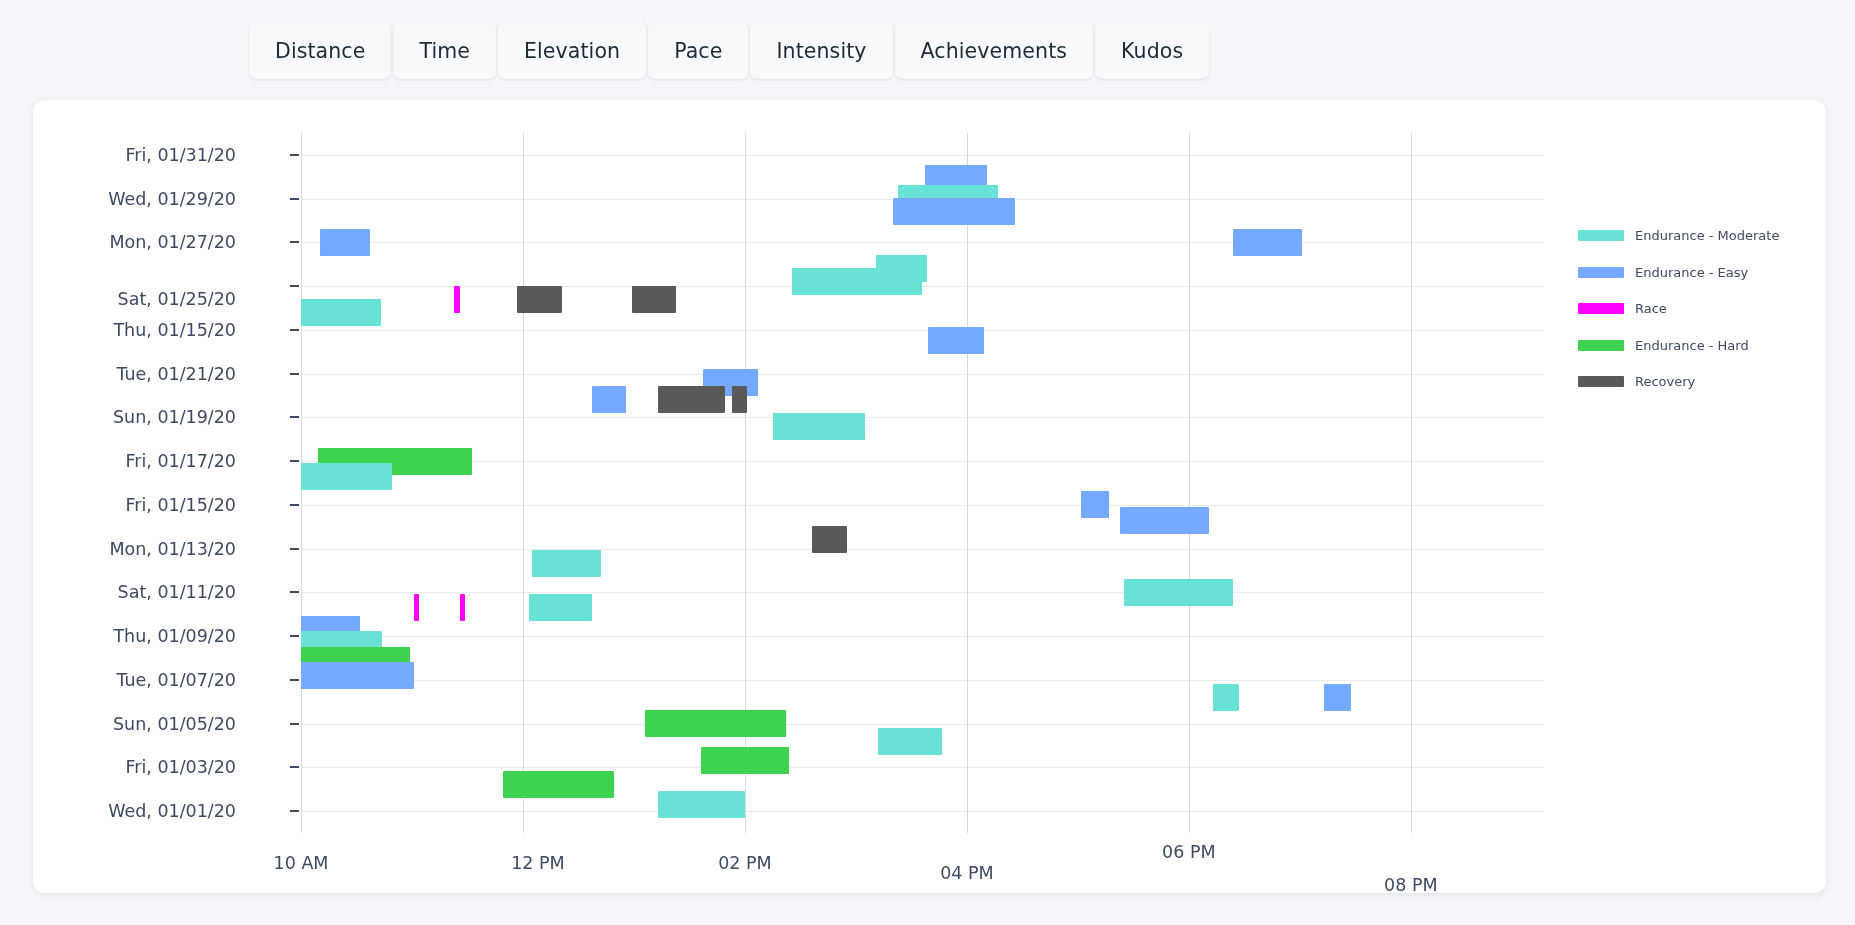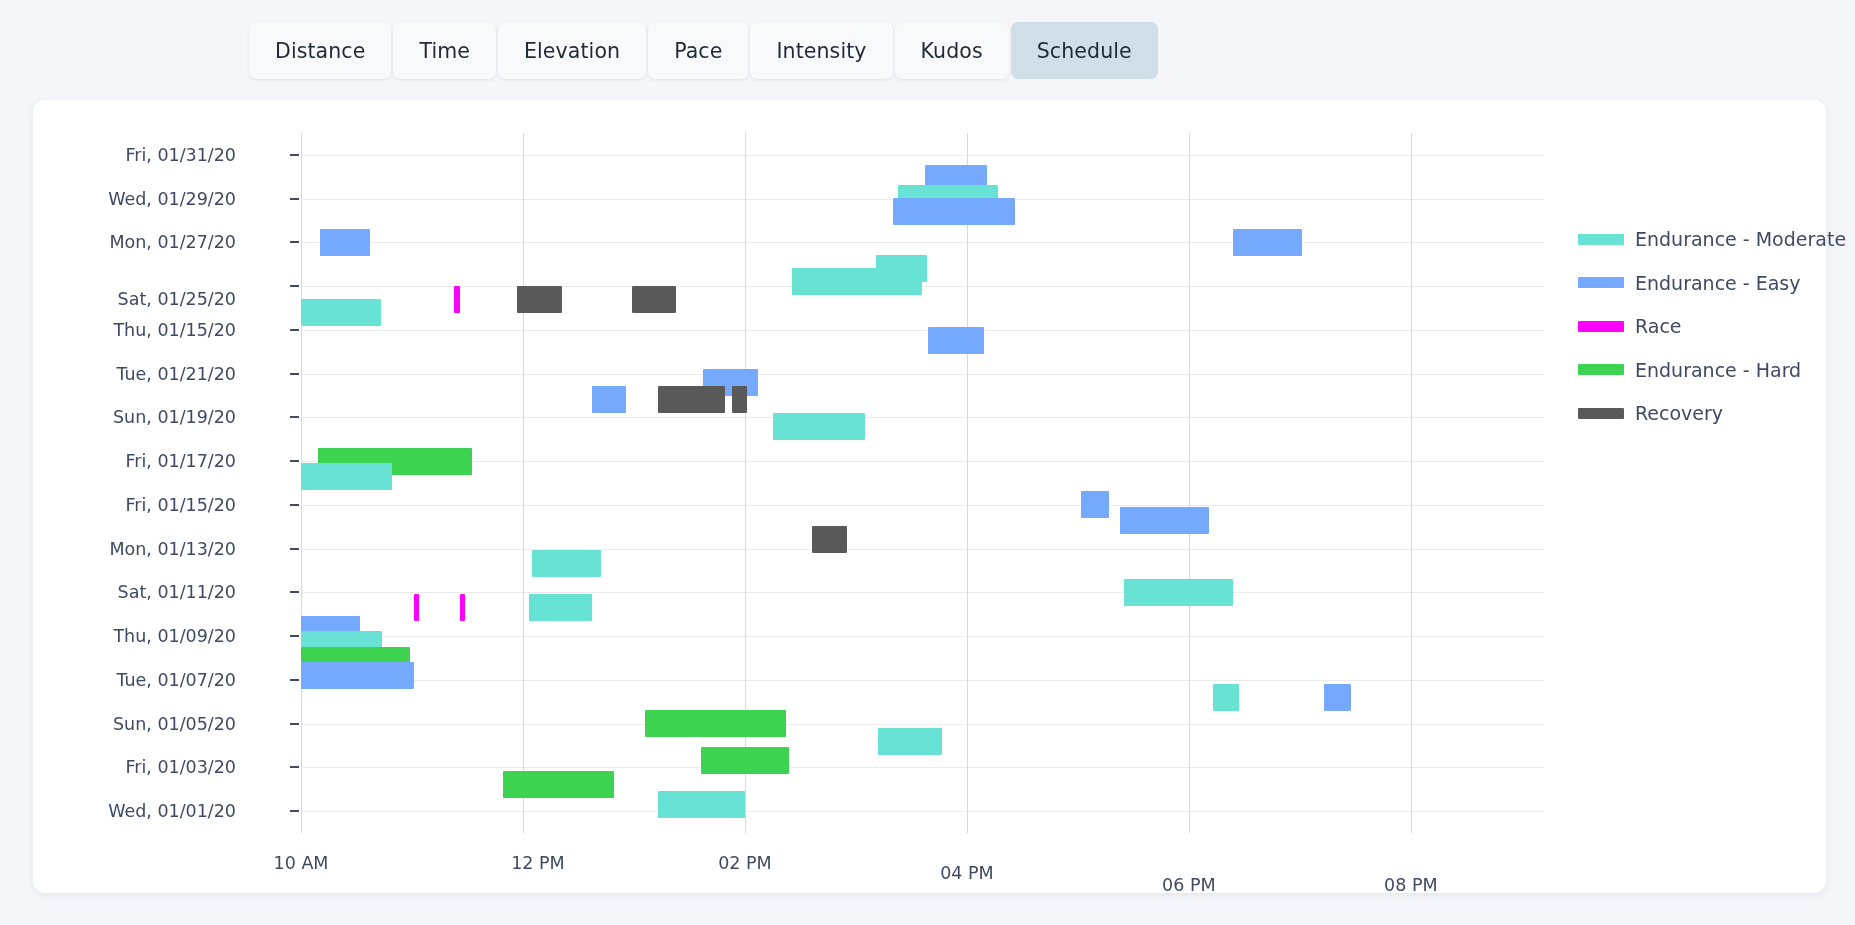--- a/index.html
+++ b/index.html
@@ -98,35 +98,35 @@
   .legend {
     position: absolute;
     left: 1545px; top: 128px;
     display: flex; flex-direction: column;
     gap: 21.5px;
   }
   .legend-item { display: flex; align-items: center; cursor: pointer; }
   .legend-swatch {
     width: 46px; height: 11px; border-radius: 1px; margin-right: 11px;
   }
-  .legend-label { font-size: 19px; color: #3E4A63; white-space: nowrap; }
+  .legend-label { font-size: 13px; color: #3E4A63; white-space: nowrap; }
 </style>
 </head>
 <body>
 
 <div id="app">
 
   <div class="tabbar" id="tabbar">
       <div class="tab">Distance</div>
       <div class="tab">Time</div>
       <div class="tab">Elevation</div>
       <div class="tab">Pace</div>
       <div class="tab">Intensity</div>
+      <div class="tab">Achievements</div>
       <div class="tab">Kudos</div>
-      <div class="tab active">Schedule</div>
     </div>
 
   <div class="card">
     <div class="plot-wrap">
       <div class="plot" id="plot">
           <div class="grid-h" style="top: 21.875px; background: rgb(236, 236, 236);"></div>
           <div class="grid-h" style="top: 65.625px; background: rgb(236, 236, 236);"></div>
           <div class="grid-h" style="top: 109.375px; background: rgb(236, 236, 236);"></div>
           <div class="grid-h" style="top: 153.125px; background: rgb(236, 236, 236);"></div>
           <div class="grid-h" style="top: 196.875px; background: rgb(236, 236, 236);"></div>
@@ -216,21 +216,21 @@
           <div class="ylabel" style="top: 623.625px;">Sun, 01/05/20</div>
           <div class="ytick" style="top: 623.625px; left: 257px;"></div>
           <div class="ylabel" style="top: 667.375px;">Fri, 01/03/20</div>
           <div class="ytick" style="top: 667.375px; left: 257px;"></div>
           <div class="ylabel" style="top: 711.125px;">Wed, 01/01/20</div>
           <div class="ytick" style="top: 711.125px; left: 257px;"></div>
           <div class="xlabel" style="left: 268px; top: 753px;">10 AM</div>
           <div class="xlabel" style="left: 489.964px; top: 753px; margin-left: 15px;">12 PM</div>
           <div class="xlabel" style="left: 711.929px; top: 753px;">02 PM</div>
           <div class="xlabel" style="left: 933.893px; top: 763px;">04 PM</div>
-          <div class="xlabel" style="left: 1155.86px; top: 775px;">06 PM</div>
+          <div class="xlabel" style="left: 1155.86px; top: 742px;">06 PM</div>
           <div class="xlabel" style="left: 1377.82px; top: 775px;">08 PM</div>
         </div>
     </div>
 
     <div class="legend" id="legend">
         <div class="legend-item">
           <span class="legend-swatch" style="background: rgb(103, 226, 212);"></span>
           <span class="legend-label">Endurance - Moderate</span>
         </div>
         <div class="legend-item">

